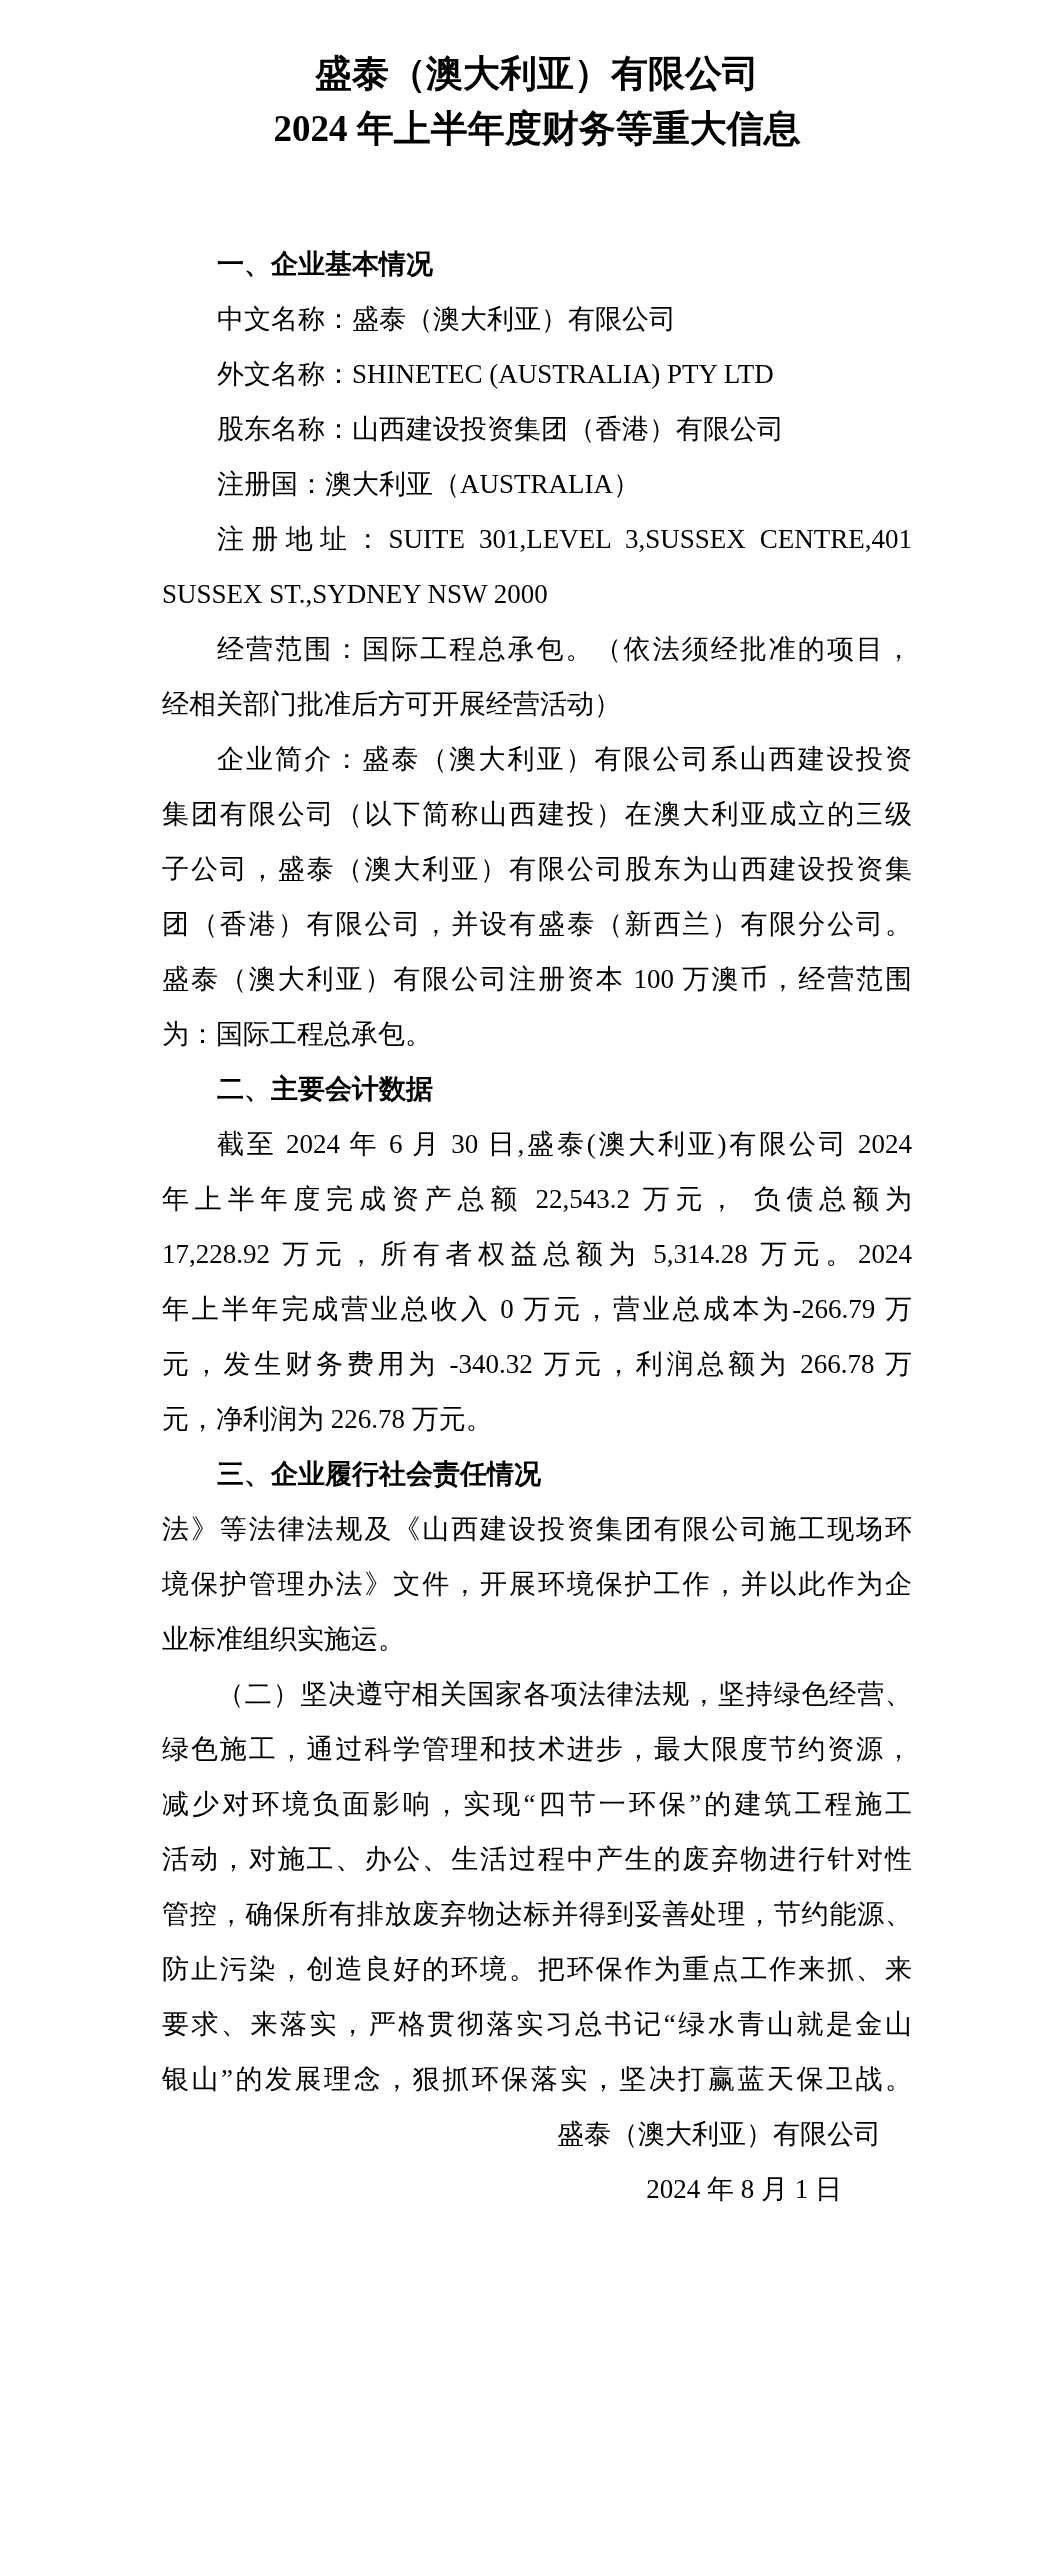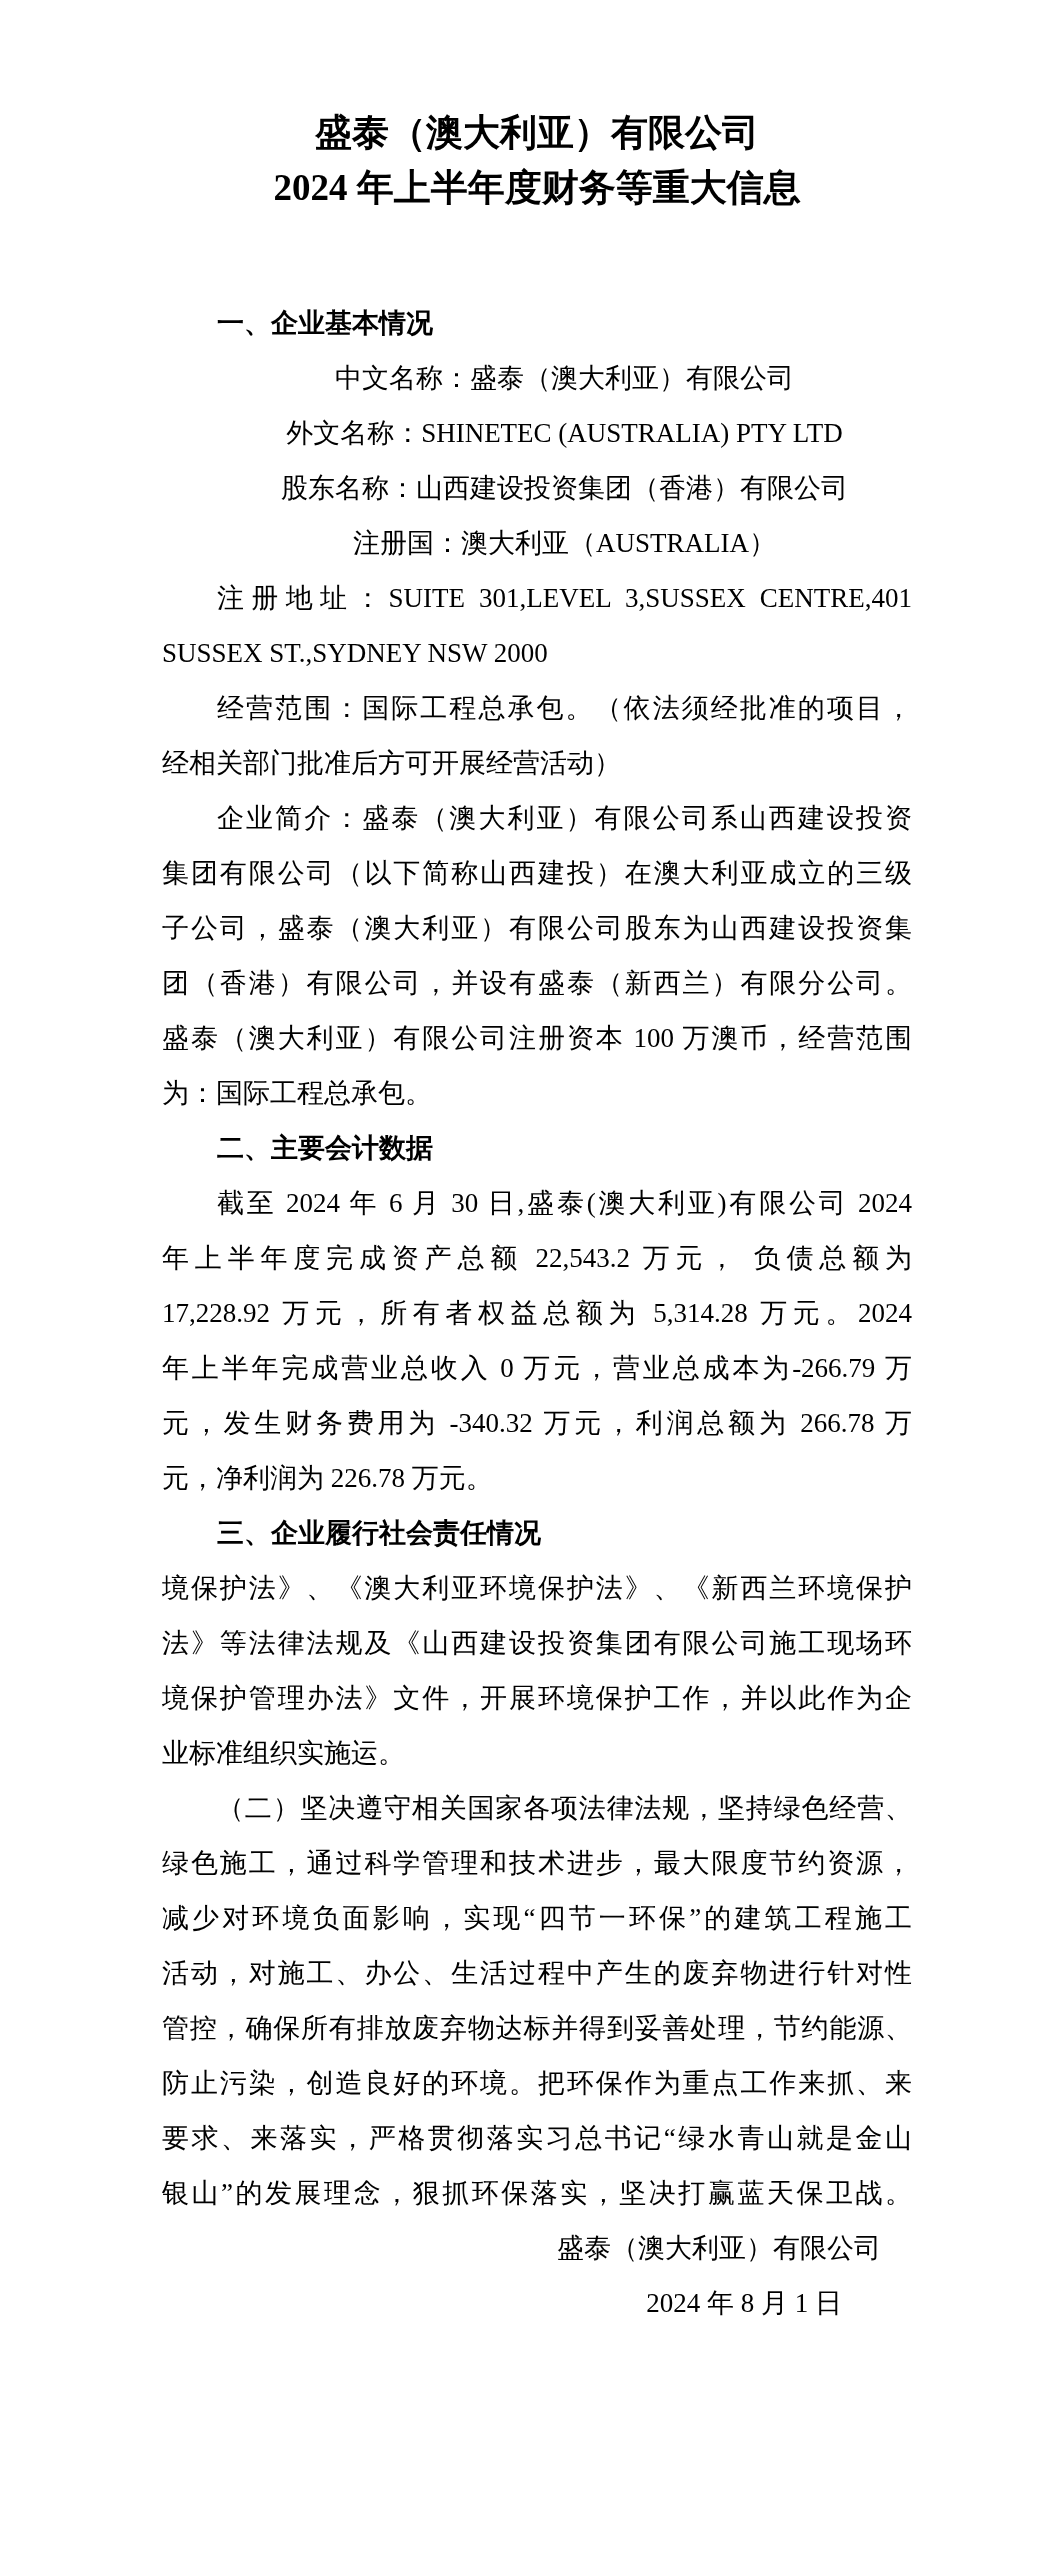--- a/index.html
+++ b/index.html
@@ -8,21 +8,21 @@
     background: #ffffff;
   }
   .page {
     position: relative;
     width: 1057px;
     height: 2576px;
     background: #ffffff;
     color: #000000;
     overflow: hidden;
     box-sizing: border-box;
-    padding-top: 105px;
+    padding-top: 46px;
     font-family: "Liberation Serif", "DejaVu Serif", serif;
   }
   .content {
     width: 750px;
     margin-left: 162px;
   }
   .tline {
     height: 55px;
     line-height: 55px;
     text-align: center;
@@ -39,21 +39,20 @@
     font-size: 27px;
     white-space: normal;
   }
   .h {
     font-weight: bold;
     font-family: "Liberation Sans", "DejaVu Sans", sans-serif;
     text-indent: 55px;
   }
   .i {
     text-indent: 55px;
-    text-align: center;
   }
   .j {
     text-align: justify;
     text-align-last: justify;
   }
   .sig-company {
     text-align: right;
     padding-right: 31px;
     box-sizing: border-box;
   }
@@ -92,21 +91,20 @@
 
       <div class="line h">二、主要会计数据</div>
       <div class="line i j">截至 2024 年 6 月 30 日,盛泰(澳大利亚)有限公司 2024</div>
       <div class="line j">年上半年度完成资产总额 22,543.2 万元， 负债总额为</div>
       <div class="line j">17,228.92 万元，所有者权益总额为 5,314.28 万元。2024</div>
       <div class="line j">年上半年完成营业总收入 0 万元，营业总成本为-266.79 万</div>
       <div class="line j">元，发生财务费用为 -340.32 万元，利润总额为 266.78 万</div>
       <div class="line">元，净利润为 226.78 万元。</div>
 
       <div class="line h">三、企业履行社会责任情况</div>
-      <div class="line j">境保护法》、《澳大利亚环境保护法》、《新西兰环境保护</div>
       <div class="line j">法》等法律法规及《山西建设投资集团有限公司施工现场环</div>
       <div class="line j">境保护管理办法》文件，开展环境保护工作，并以此作为企</div>
       <div class="line">业标准组织实施运。</div>
       <div class="line i j">（二）坚决遵守相关国家各项法律法规，坚持绿色经营、</div>
       <div class="line j">绿色施工，通过科学管理和技术进步，最大限度节约资源，</div>
       <div class="line j">减少对环境负面影响，实现“四节一环保”的建筑工程施工</div>
       <div class="line j">活动，对施工、办公、生活过程中产生的废弃物进行针对性</div>
       <div class="line j">管控，确保所有排放废弃物达标并得到妥善处理，节约能源、</div>
       <div class="line j">防止污染，创造良好的环境。把环保作为重点工作来抓、来</div>
       <div class="line j">要求、来落实，严格贯彻落实习总书记“绿水青山就是金山</div>

